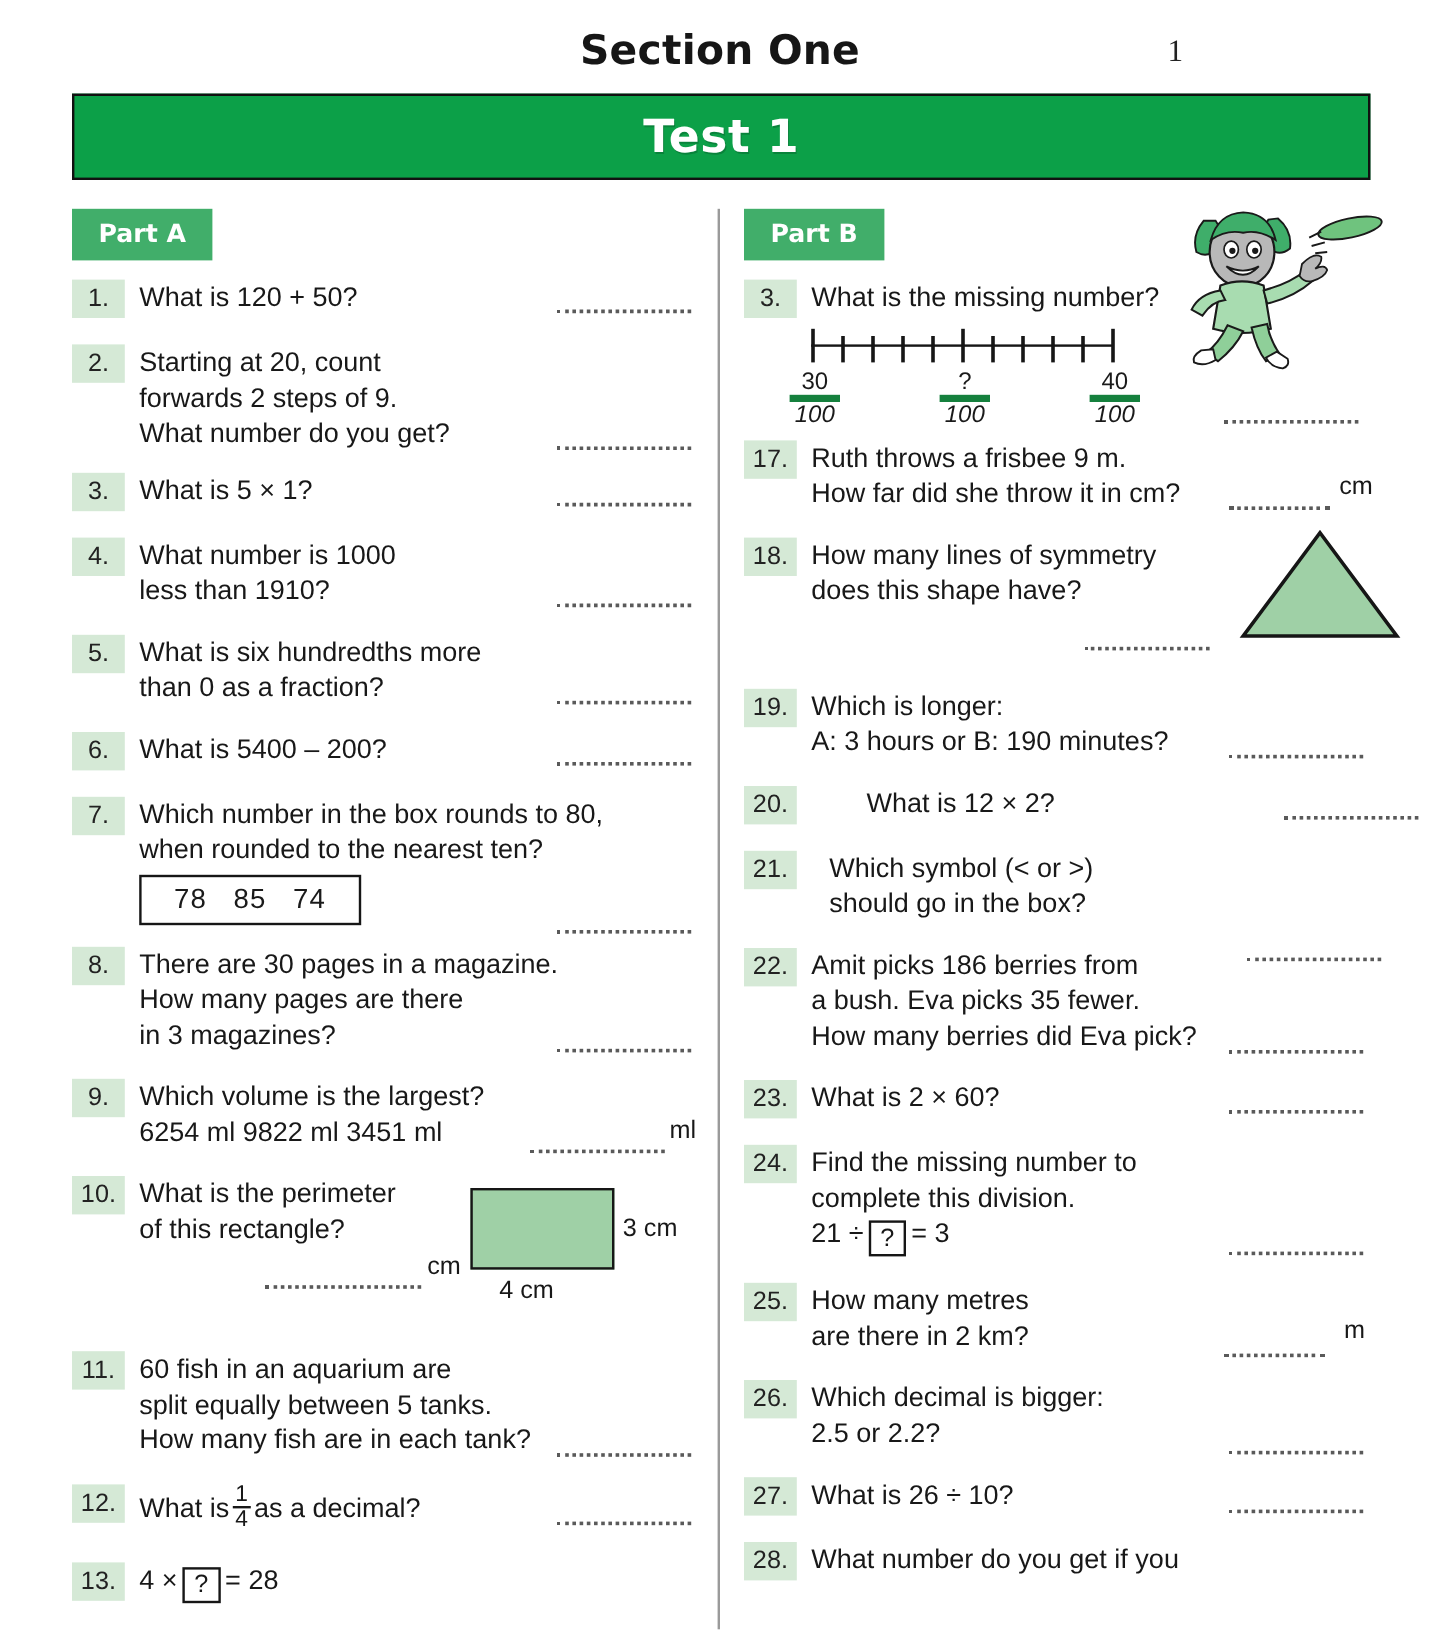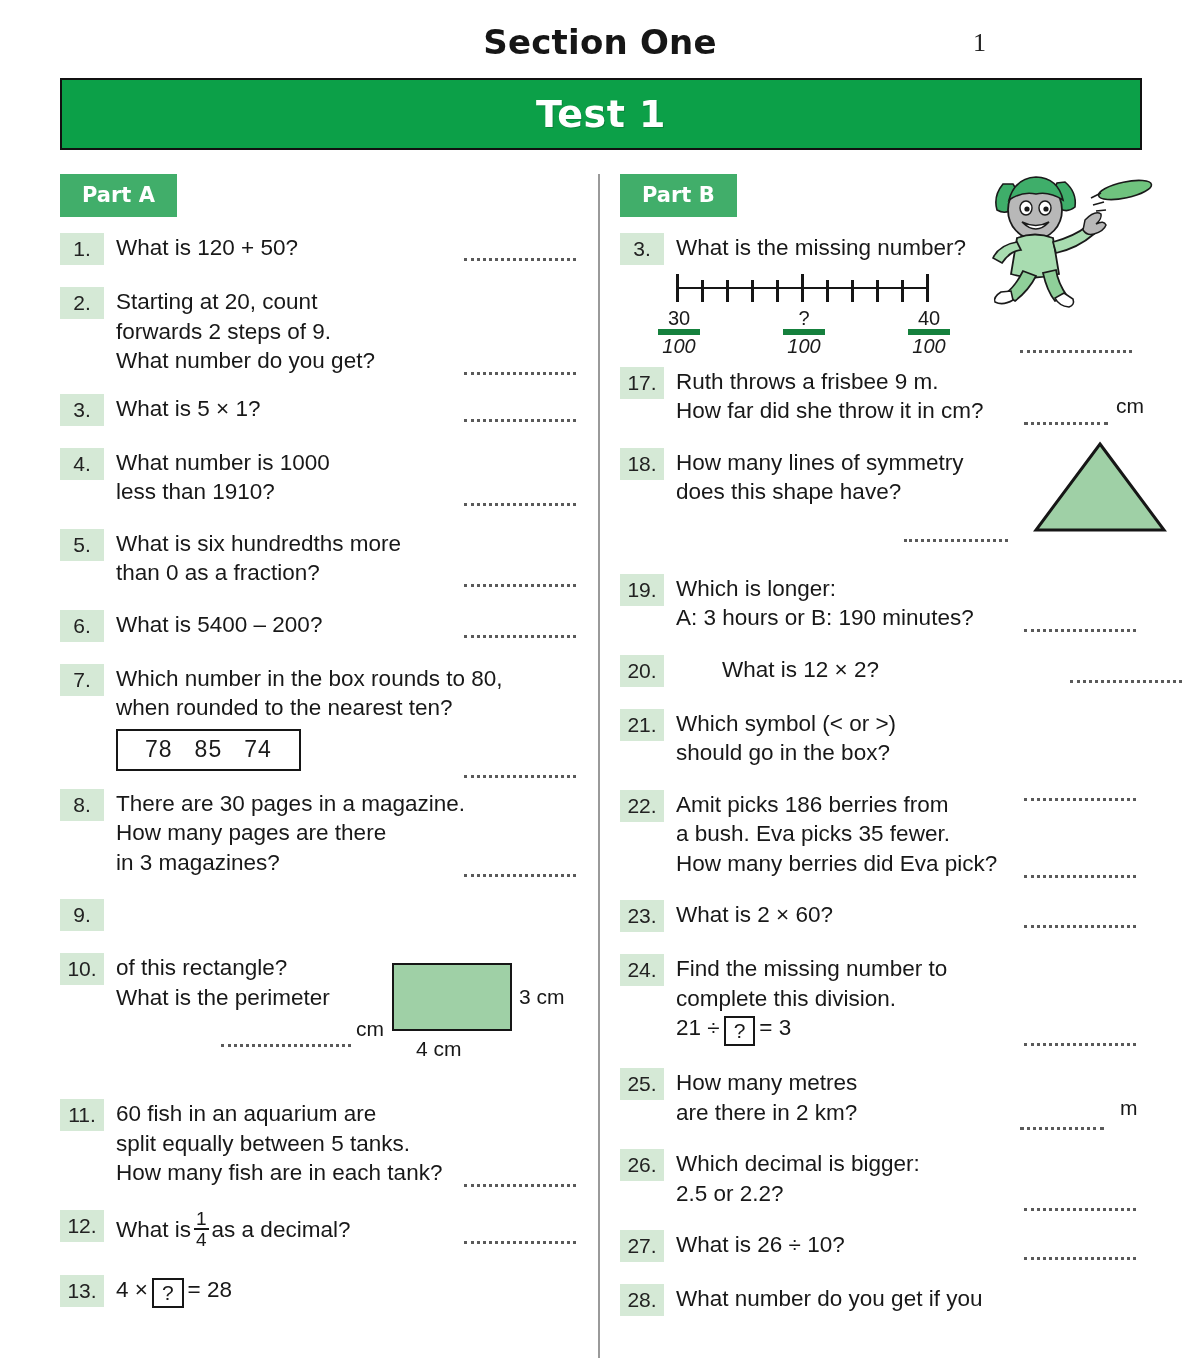--- a/index.html
+++ b/index.html
@@ -314,29 +314,37 @@
           <span class="ln">How many pages are there</span>
           <span class="ln">in 3 magazines?</span>
         </div>
         <div class="ans" style="left:348px; top:76px; width:112px;"></div>
       </div>
     </div>
 
     
     <div class="q" style="margin-bottom:22px;">
       <div class="qnum">9.</div>
+      <div class="qbody">
+        <div class="qtext">
+          <span class="ln">Which volume is the largest?</span>
+          <span class="ln">6254 ml   9822 ml   3451 ml</span>
+        </div>
+        <div class="ans" style="left:326px; top:50px; width:112px;"></div>
+        <div class="ans-unit" style="left:442px; top:31px;">ml</div>
+      </div>
     </div>
 
     
     <div class="q" style="margin-bottom:24px; height:122px;justify-content:flex-end;">
       <div class="qnum">10.</div>
       <div class="qbody">
         <div class="qtext">
+          <span class="ln">What is the perimeter</span>
           <span class="ln">of this rectangle?</span>
-          <span class="ln">What is the perimeter</span>
         </div>
         <div class="rect-shape" style="left:276px; top:10px; width:120px; height:68px;"></div>
         <div class="shape-label" style="left:403px; top:32px;">3 cm</div>
         <div class="shape-label" style="left:300px; top:84px;">4 cm</div>
         <div class="ans" style="left:105px; top:82px; width:130px;"></div>
         <div class="ans-unit" style="left:240px; top:64px;">cm</div>
       </div>
     </div>
 
     
@@ -462,21 +470,21 @@
       <div class="qnum">20.</div>
       <div class="qbody">
         <div class="qtext">
             <span class="ln">What is 12 × 2?</span>
           </div>
         <div class="ans" style="left:348px; top:16px; width:112px;"></div>
       </div>
     </div>
 
     
-    <div class="q" style="margin-bottom:22px;">
+    <div class="q" style="margin-bottom:22px;gap:15px;">
       <div class="qnum">21.</div>
       <div class="qbody">
         <div class="qtext">
           <span class="ln">Which symbol (&lt; or &gt;)</span>
           <span class="ln">should go in the box?</span>
         </div>
         <div class="ans" style="left:348px; top:80px; width:112px;"></div>
       </div>
     </div>
 

